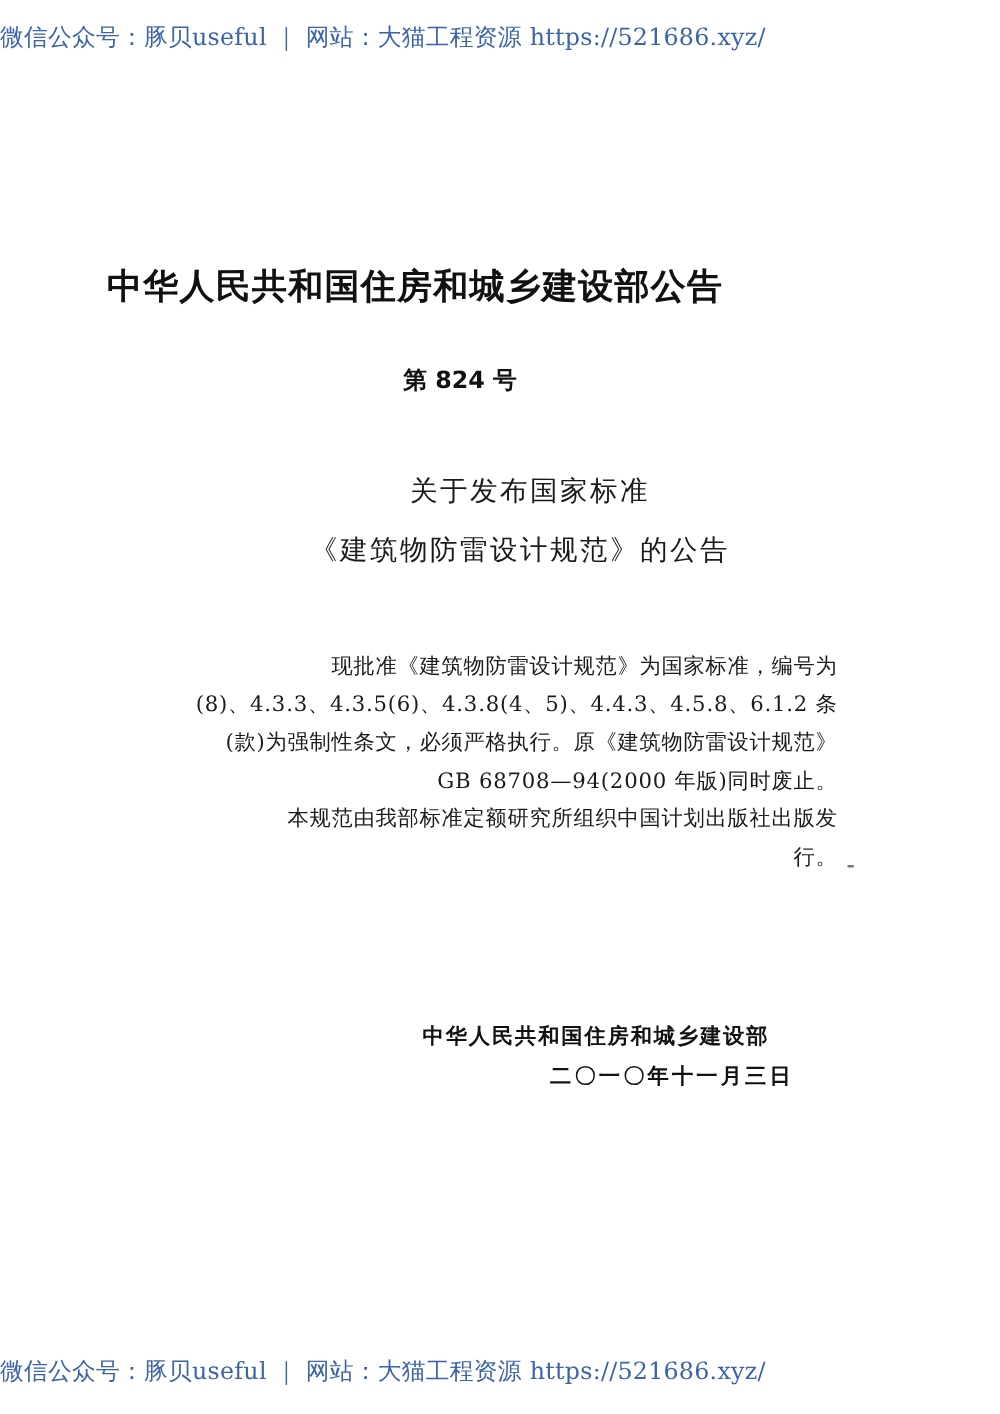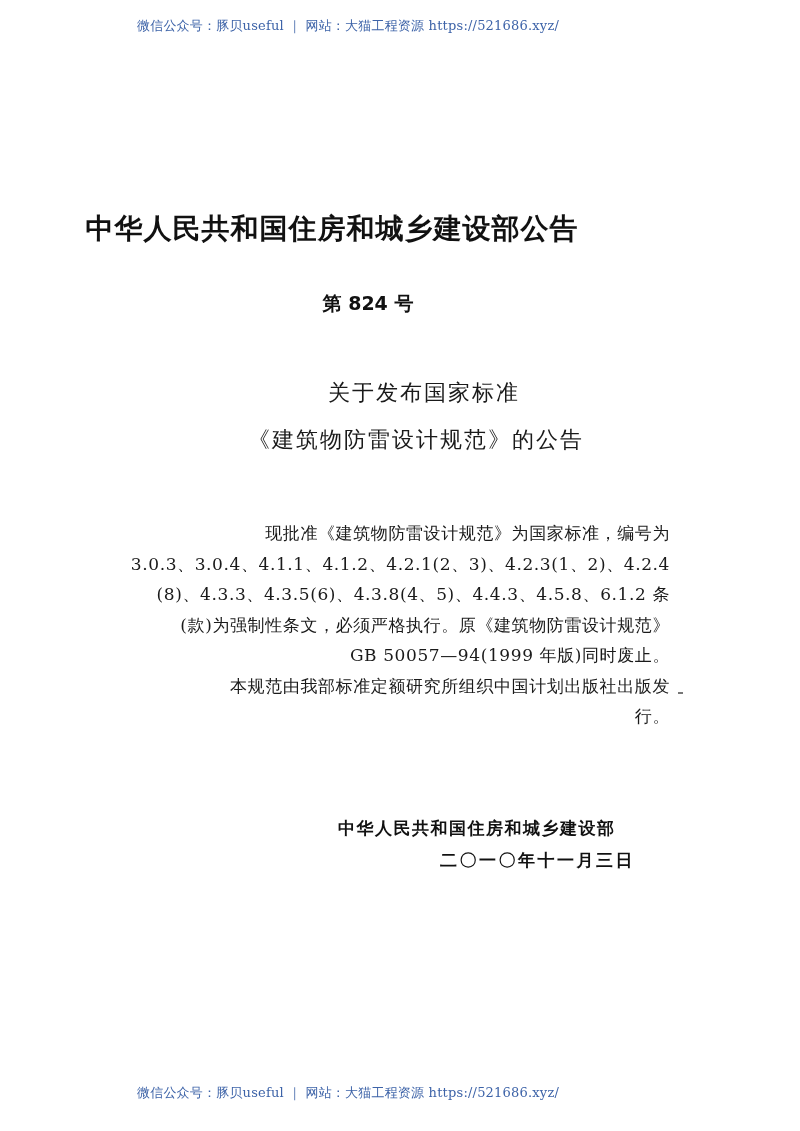--- a/index.html
+++ b/index.html
@@ -6,23 +6,22 @@
     body {
       width: 800px; height: 1131px;
       background: #ffffff;
       position: relative;
       overflow: hidden;
       font-family: "DejaVu Serif", "Liberation Serif", serif;
       color: #1a1a1a;
     }
     .watermark {
       position: absolute; left: 0; width: 696px;
-      text-align: center;
       font-family: "DejaVu Serif", "Liberation Serif", serif;
-      font-size: 13px;
+      font-size: 19px;
       color: #3d63a8;
       letter-spacing: 0.2px;
     }
     .watermark.top { top: 17px; }
     .watermark.bottom { top: 1084px; }
     .title-main {
       position: absolute; left: 0; width: 664px; top: 210px;
       text-align: center;
       font-family: Liberation Sans, sans-serif;
       font-weight: bold; font-size: 28px; letter-spacing: 1px;
@@ -72,24 +71,23 @@
 <div class="watermark top">微信公众号：豚贝useful ｜ 网站：大猫工程资源 https://521686.xyz/</div>
 
 <div class="title-main">中华人民共和国住房和城乡建设部公告</div>
 <div class="title-no">第 824 号</div>
 
 <div class="subtitle l1">关于发布国家标准</div>
 <div class="subtitle l2">《建筑物防雷设计规范》的公告</div>
 
 <div class="body-text">
   <div class="line indent">现批准《建筑物防雷设计规范》为国家标准，编号为</div>
-  <div class="line">3.0.3、3.0.4、4.1.1、4.1.2、4.2.1(2、3)、4.2.3(1、2)、4.2.4</div>
   <div class="line">(8)、4.3.3、4.3.5(6)、4.3.8(4、5)、4.4.3、4.5.8、6.1.2 条</div>
   <div class="line">(款)为强制性条文，必须严格执行。原《建筑物防雷设计规范》</div>
-  <div class="line">GB 50057—94(1999 年版)同时废止。</div>
+  <div class="line">GB 68708—94(2000 年版)同时废止。</div>
   <div class="line indent">本规范由我部标准定额研究所组织中国计划出版社出版发</div>
   <div class="line">行。</div>
 </div>
 
 <div class="speck" style="left:678px; top:692px;"></div>
 
 <div class="sign org">中华人民共和国住房和城乡建设部</div>
 <div class="sign date">二〇一〇年十一月三日</div>
 
 <div class="watermark bottom">微信公众号：豚贝useful ｜ 网站：大猫工程资源 https://521686.xyz/</div>

